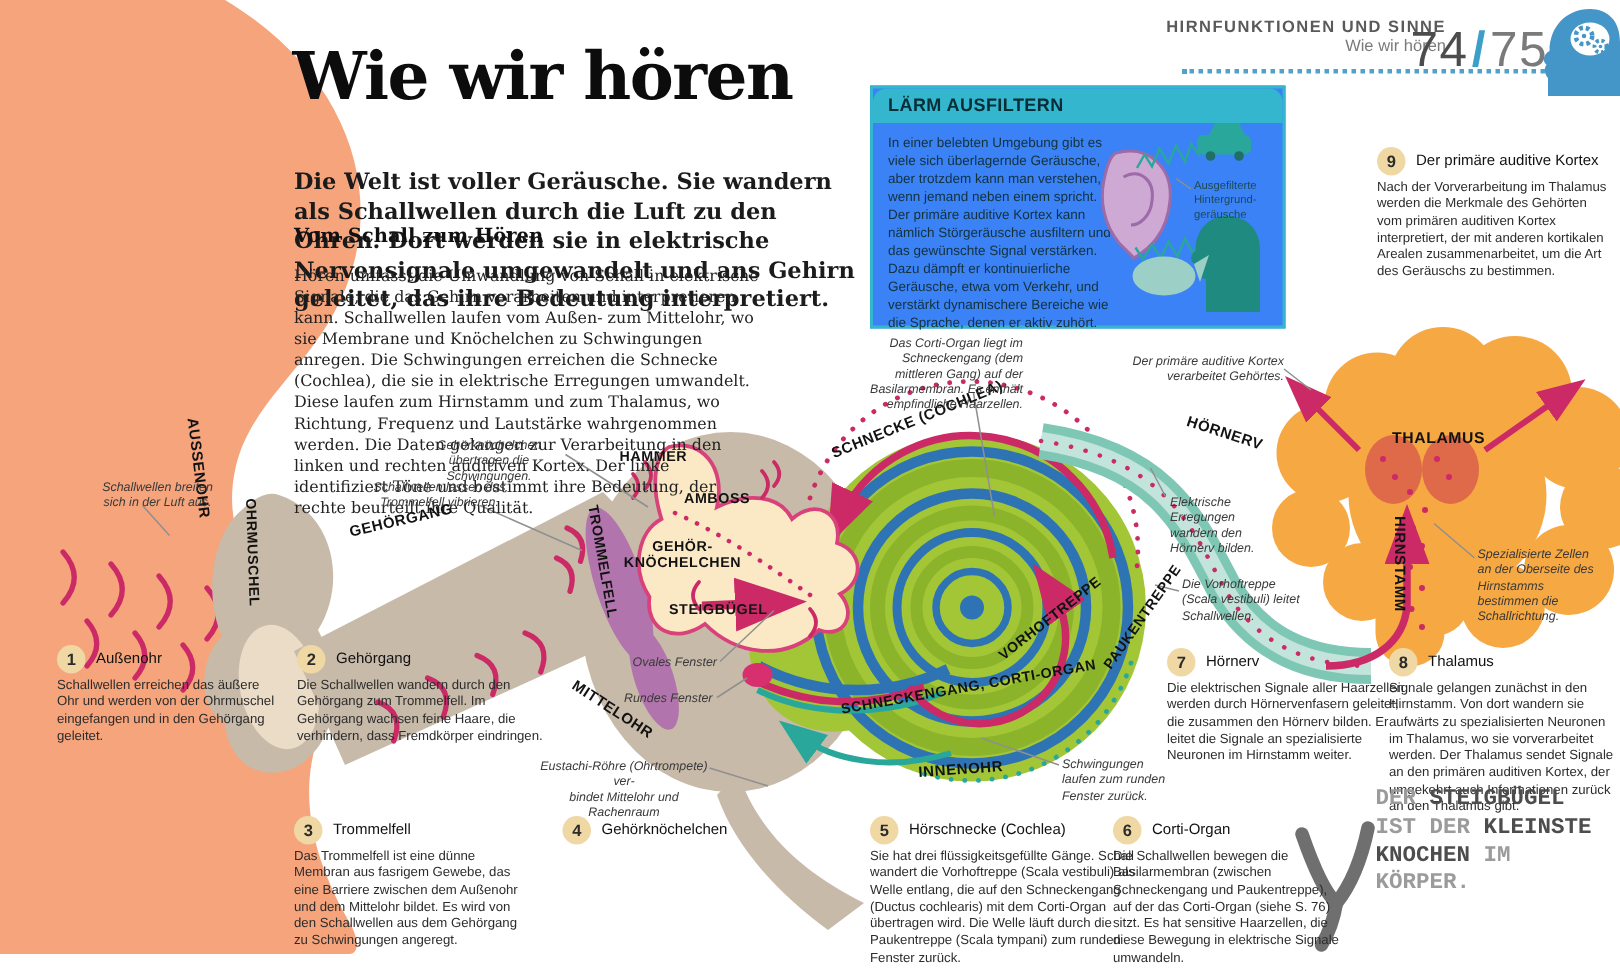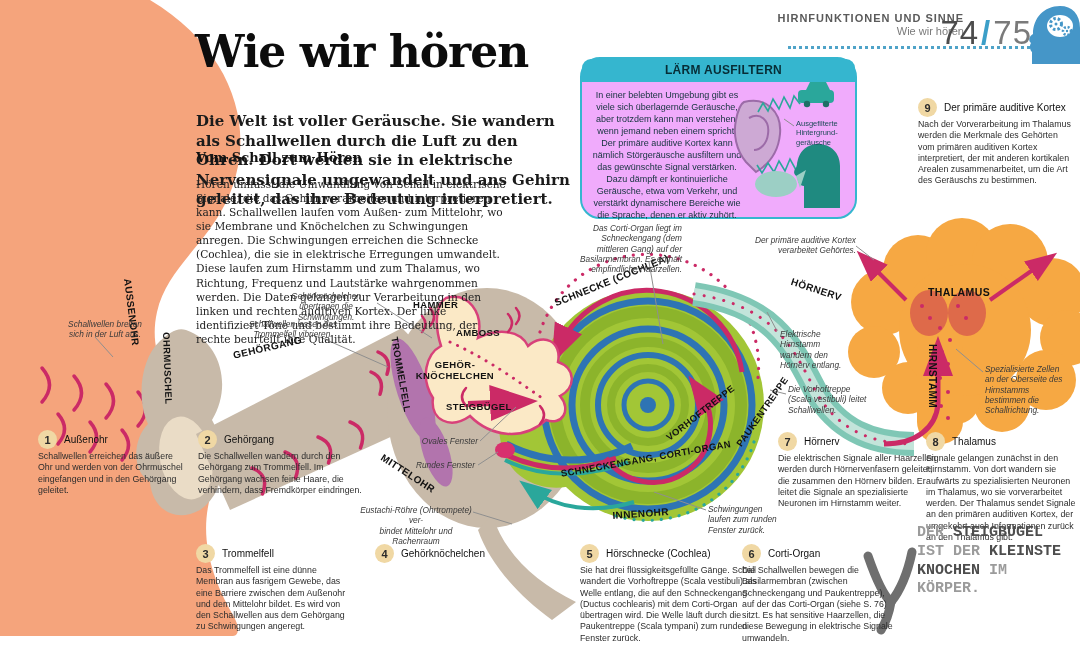--- a/index.html
+++ b/index.html
@@ -17,22 +17,22 @@
   
   .title{position:absolute;left:195px;top:26px;font-family:"DejaVu Serif",serif;font-weight:bold;
          font-size:44px;letter-spacing:-1px;color:#0c0c0c;z-index:3;}
   .intro{position:absolute;left:196px;top:84px;width:378px;font-family:"DejaVu Serif",serif;
          font-weight:bold;font-size:15px;line-height:1.3;color:#1b1b1b;z-index:3;margin-top:28px;}
   .sechead{position:absolute;left:196px;top:150px;font-family:"DejaVu Serif",serif;font-weight:bold;
          font-size:13px;color:#111;z-index:3;}
   .secbody{position:absolute;left:196px;top:166px;width:312px;font-family:"DejaVu Serif",serif;
          font-size:10.6px;line-height:1.33;color:#222;z-index:3;margin-top:11px;}
   
-  .sidebox{position:absolute;left:580px;top:57px;width:273px;height:158px;background:#f0abfc;
-           border:2px solid #35B6CF;border-radius:20px;z-index:1;text-align:center;}
+  .sidebox{position:absolute;left:580px;top:57px;width:273px;height:158px;background:#3b82f6;
+           border:2px solid #35B6CF;border-radius:0;z-index:1;}
   .sidebox .bar{height:23px;background:#35B6CF;border-radius:9px 9px 0 0;line-height:23px;
            padding-left:10px;font-weight:bold;font-size:12px;color:#072d36;letter-spacing:.3px;}
   .sidebox .bodytxt{position:absolute;left:10px;top:31px;width:150px;font-size:9px;line-height:1.33;color:#13323c;}
   .boxcaption{position:absolute;left:796px;top:119px;width:62px;font-size:7.5px;line-height:1.25;
            color:#1c4a57;z-index:3;}
   
   .note{position:absolute;font-size:8.3px;line-height:1.25;color:#3a3a3a;z-index:3;font-style:italic;}
   .r{text-align:right;} .c{text-align:center;}
   
   .biglabel{position:absolute;font-weight:bold;font-size:10px;letter-spacing:.4px;color:#121212;
@@ -276,21 +276,21 @@
   <div class="biglabel" style="left:612px;top:510px;transform:rotate(-4deg);">INNENOHR</div>
   <div class="biglabel" style="left:793px;top:276px;transform:rotate(18deg);">HÖRNERV</div>
   <div class="biglabel" style="left:928px;top:286px;font-size:10.5px;">THALAMUS</div>
   <div class="biglabel" style="left:938px;top:344px;transform:rotate(90deg);">HIRNSTAMM</div>
 
   <div class="note c" style="left:30px;top:319px;width:80px;margin-left:35px;">Schallwellen breiten sich in der Luft aus.</div>
   <div class="note c" style="left:243px;top:319px;width:100px;">Schallwellen lassen das Trommelfell vibrieren.</div>
   <div class="note c" style="left:272px;top:291px;width:108px;">Gehörknöchelchen übertragen die Schwingungen.</div>
   <div class="note r" style="left:578px;top:223px;width:104px;">Das Corti-Organ liegt im Schneckengang (dem mittleren Gang) auf der Basilarmembran. Es enthält empfindliche Haarzellen.</div>
   <div class="note r" style="left:748px;top:235px;width:108px;">Der primäre auditive Kortex verarbeitet Gehörtes.</div>
-  <div class="note" style="left:780px;top:329px;width:62px;">Elektrische Hirnstamm wandern den Hörnerv entlang.</div>
+  <div class="note" style="left:780px;top:329px;width:62px;">Elektrische Erregungen wandern den Hörnerv bilden.</div>
   <div class="note" style="left:788px;top:384px;width:84px;">Die Vorhoftreppe (Scala vestibuli) leitet Schallwellen.</div>
   <div class="note" style="left:985px;top:364px;width:82px;">Spezialisierte Zellen an der Oberseite des Hirnstamms bestimmen die Schallrichtung.</div>
   <div class="note r" style="left:400px;top:436px;width:78px;">Ovales Fenster</div>
   <div class="note r" style="left:397px;top:460px;width:78px;">Rundes Fenster</div>
   <div class="note c" style="left:360px;top:505px;width:112px;white-space:pre-line;">Eustachi-Röhre (Ohrtrompete) ver-
 bindet Mittelohr und Rachenraum</div>
   <div class="note" style="left:708px;top:504px;width:72px;">Schwingungen laufen zum runden Fenster zurück.</div>
 
   <div class="callout" style="left:38px;top:430px;width:152px;">
     <div class="co-head">

